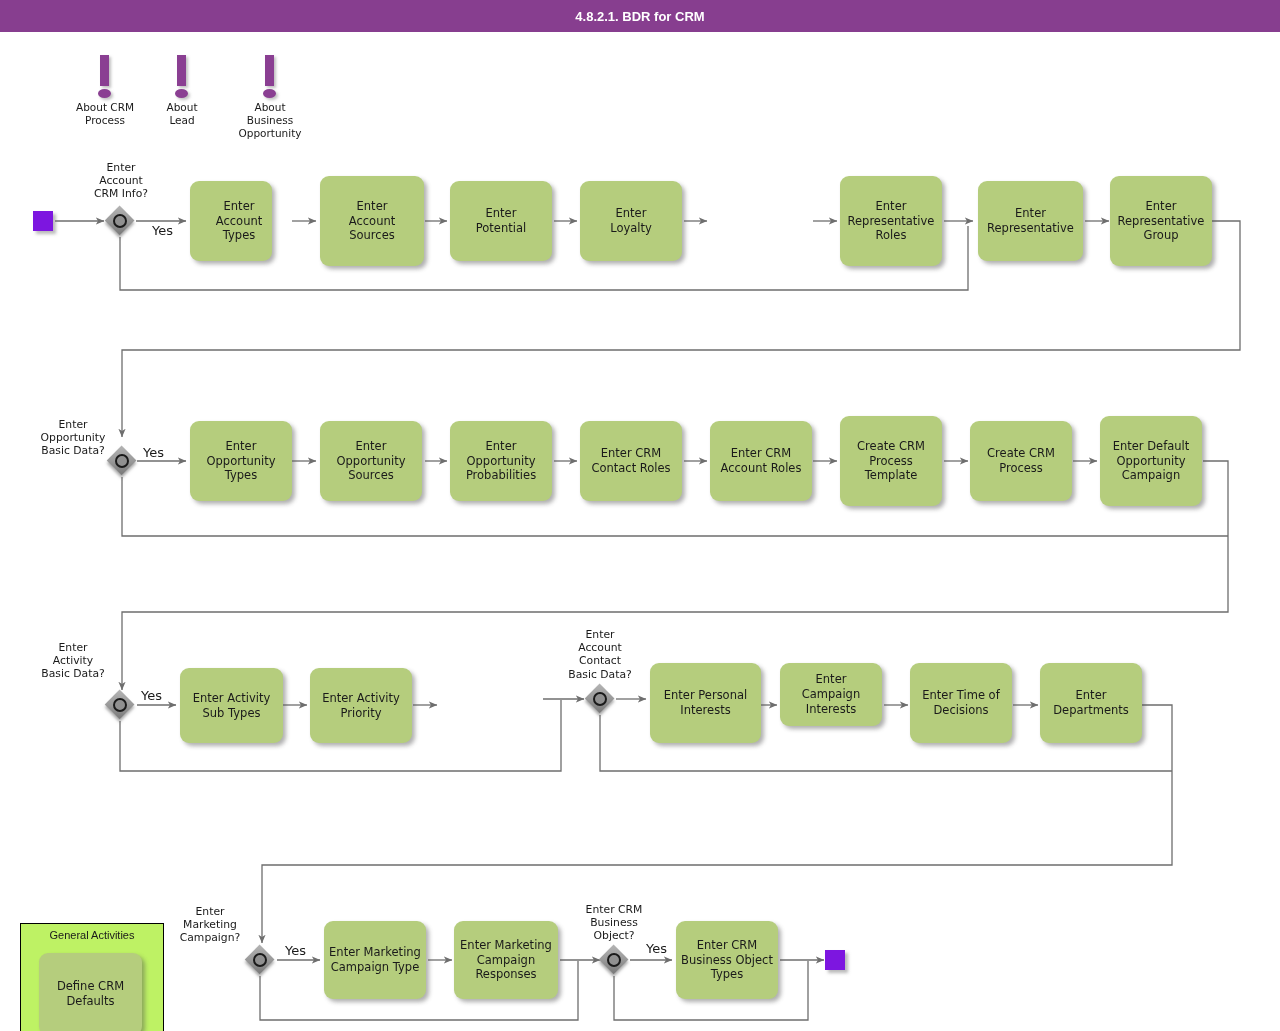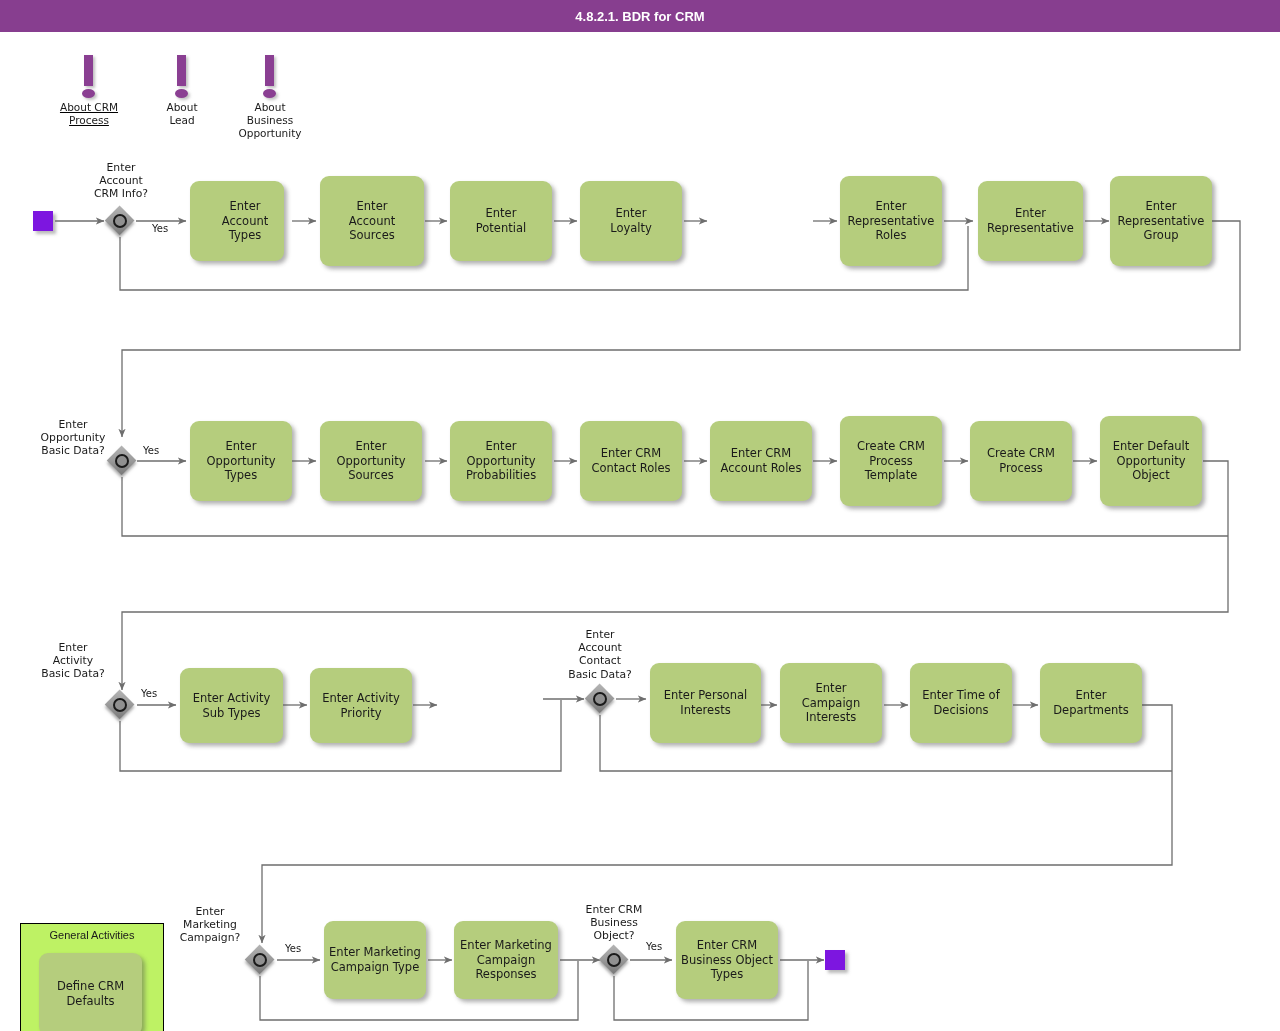--- a/index.html
+++ b/index.html
@@ -85,21 +85,21 @@
     font-size:10.5px;color:#1a1a1a;line-height:1.25;white-space:pre-line;
     margin-top:-2px;
   }
 
   
   .lbl{
     position:absolute;font-size:10.8px;color:#1a1a1a;
     line-height:1.22;text-align:center;white-space:pre-line;
   }
   .lbl-yes{
-    position:absolute;font-size:10px;color:#1a1a1a;text-align:left;
+    position:absolute;font-size:13px;color:#1a1a1a;text-align:left;
   }
 
   
   .group-box{
     position:absolute;border:1.4px solid #000000;background:#bef264;margin-top:33px;
   }
   .group-title{
     position:absolute;width:100%;top:5px;left:0;text-align:center;
     font-size:11px;color:#1a1a1a;
     font-family:"Liberation Sans", sans-serif;
@@ -168,21 +168,21 @@
       <path d="M560,960 L600,960" marker-end="url(#ah)"></path>
       <path d="M630,960 L672,960" marker-end="url(#ah)"></path>
       <path d="M780,960 L824,960" marker-end="url(#ah)"></path>
 
       <path d="M260,976 L260,1020 L578,1020 L578,961"></path>
 
       <path d="M614,976 L614,1020 L808,1020 L808,961"></path>
     </g>
   </svg>
 
-  <div class="note" style="left:48px;top:55px;width:82px;text-decoration:underline;">
+  <div class="note" style="left:64px;top:55px;width:82px;">
     <div class="bang">
       <div class="bar"></div>
         <div class="dot"></div>
     </div>
     <div class="ntext">About CRM
 Process</div>
   </div>
   <div class="note" style="left:141px;top:55px;width:82px;">
     <div class="bang">
       <div class="bar"></div>
@@ -251,21 +251,21 @@
 
   <div class="gateway" style="left:599px;top:945px;">
     <div class="diamond"></div>
     <div class="ring"></div>
   </div>
   <div class="lbl" style="left:559px;top:903px;width:110px;">Enter CRM
 Business
 Object?</div>
   <div class="lbl-yes" style="left:646px;top:941px;">Yes</div>
 
-  <div class="task" style="left:190px;top:181px;width:94px;height:80px;padding-left:21px;">Enter Account
+  <div class="task" style="left:190px;top:181px;width:82px;height:80px;padding-left:21px;">Enter Account
 Types</div>
   <div class="task" style="left:320px;top:176px;width:104px;height:90px;">Enter
 Account
 Sources</div>
   <div class="task" style="left:450px;top:181px;width:102px;height:80px;">Enter
 Potential</div>
   <div class="task" style="left:580px;top:181px;width:102px;height:80px;">Enter
 Loyalty</div>
   <div class="task" style="left:840px;top:176px;width:102px;height:90px;">Enter
 Representative
@@ -289,29 +289,29 @@
 Contact Roles</div>
   <div class="task" style="left:710px;top:421px;width:102px;height:80px;">Enter CRM
 Account Roles</div>
   <div class="task" style="left:840px;top:416px;width:102px;height:90px;">Create CRM
 Process
 Template</div>
   <div class="task" style="left:970px;top:421px;width:102px;height:80px;">Create CRM
 Process</div>
   <div class="task" style="left:1100px;top:416px;width:102px;height:90px;">Enter Default
 Opportunity
-Object</div>
+Campaign</div>
 
   <div class="task" style="left:180px;top:668px;width:103px;height:75px;">Enter Activity
 Sub Types</div>
   <div class="task" style="left:310px;top:668px;width:102px;height:75px;">Enter Activity
 Priority</div>
   <div class="task" style="left:650px;top:663px;width:111px;height:80px;">Enter Personal
 Interests</div>
-  <div class="task" style="left:780px;top:663px;width:102px;height:80px;">Enter Campaign
+  <div class="task" style="left:780px;top:663px;width:102px;height:63px;">Enter Campaign
 Interests</div>
   <div class="task" style="left:910px;top:663px;width:102px;height:80px;">Enter Time of
 Decisions</div>
   <div class="task" style="left:1040px;top:663px;width:102px;height:80px;">Enter
 Departments</div>
 
   <div class="task" style="left:324px;top:921px;width:102px;height:78px;">Enter Marketing
 Campaign Type</div>
   <div class="task" style="left:454px;top:921px;width:104px;height:78px;">Enter Marketing
 Campaign

